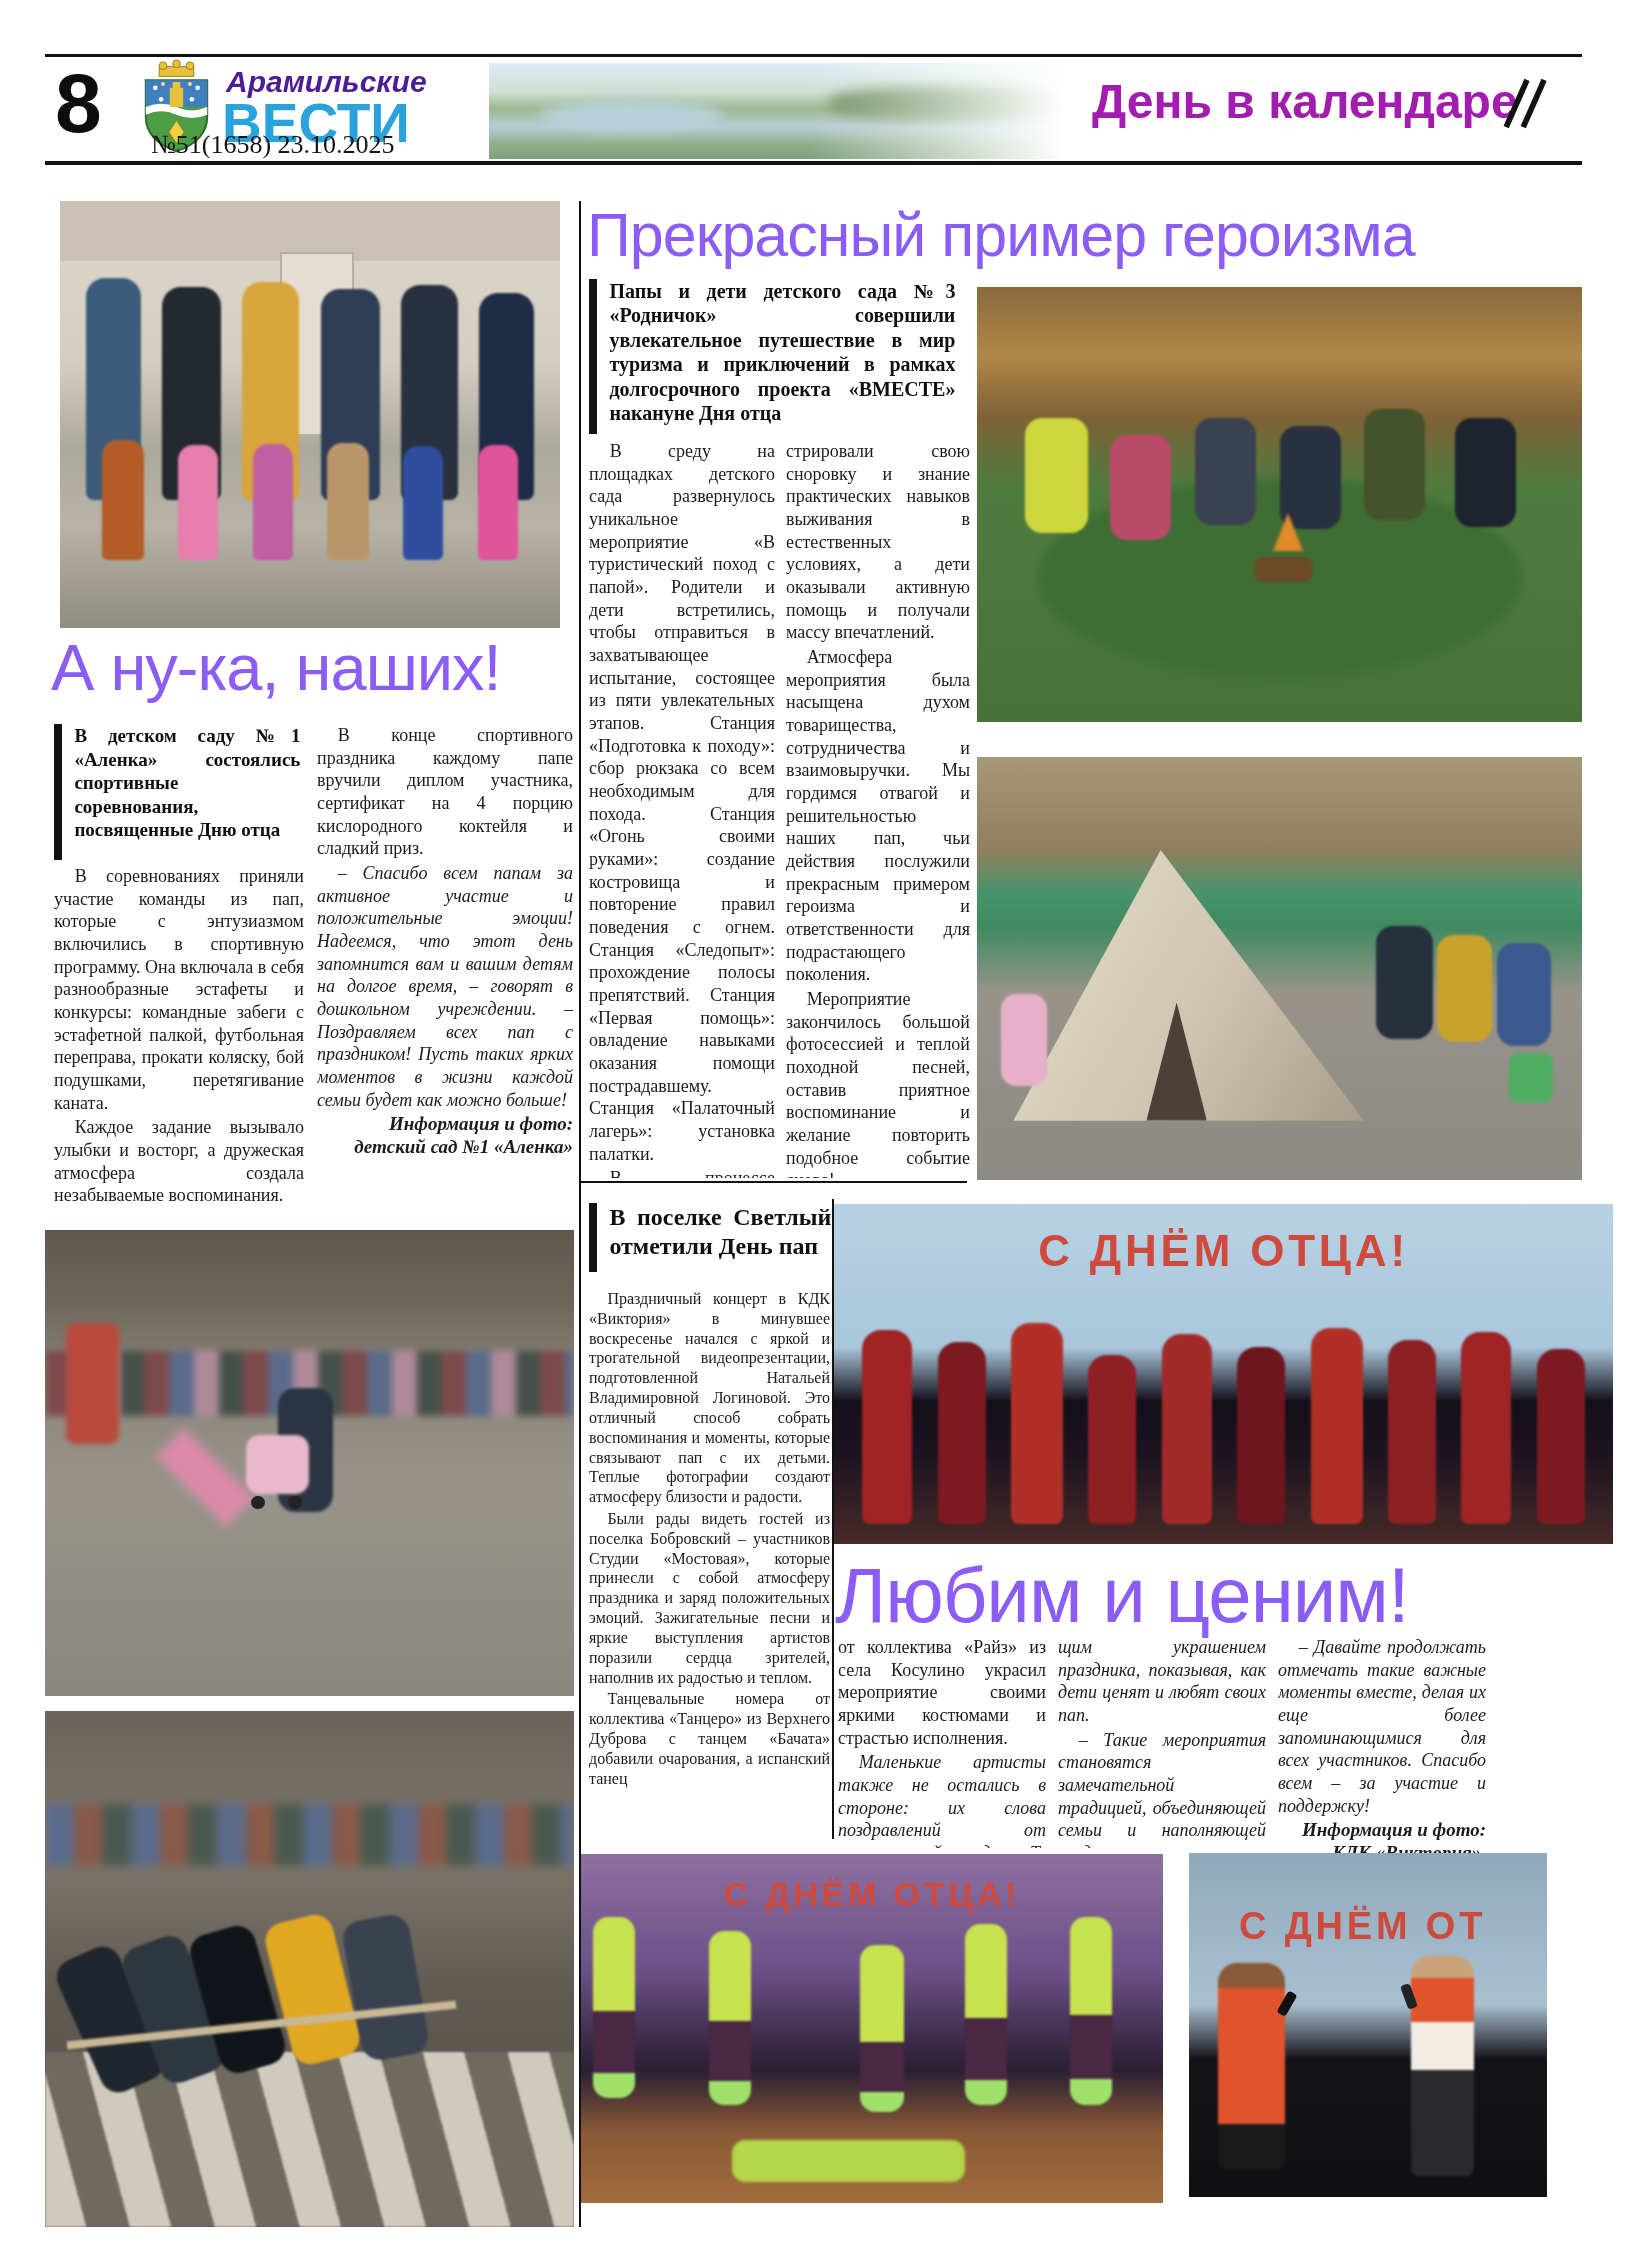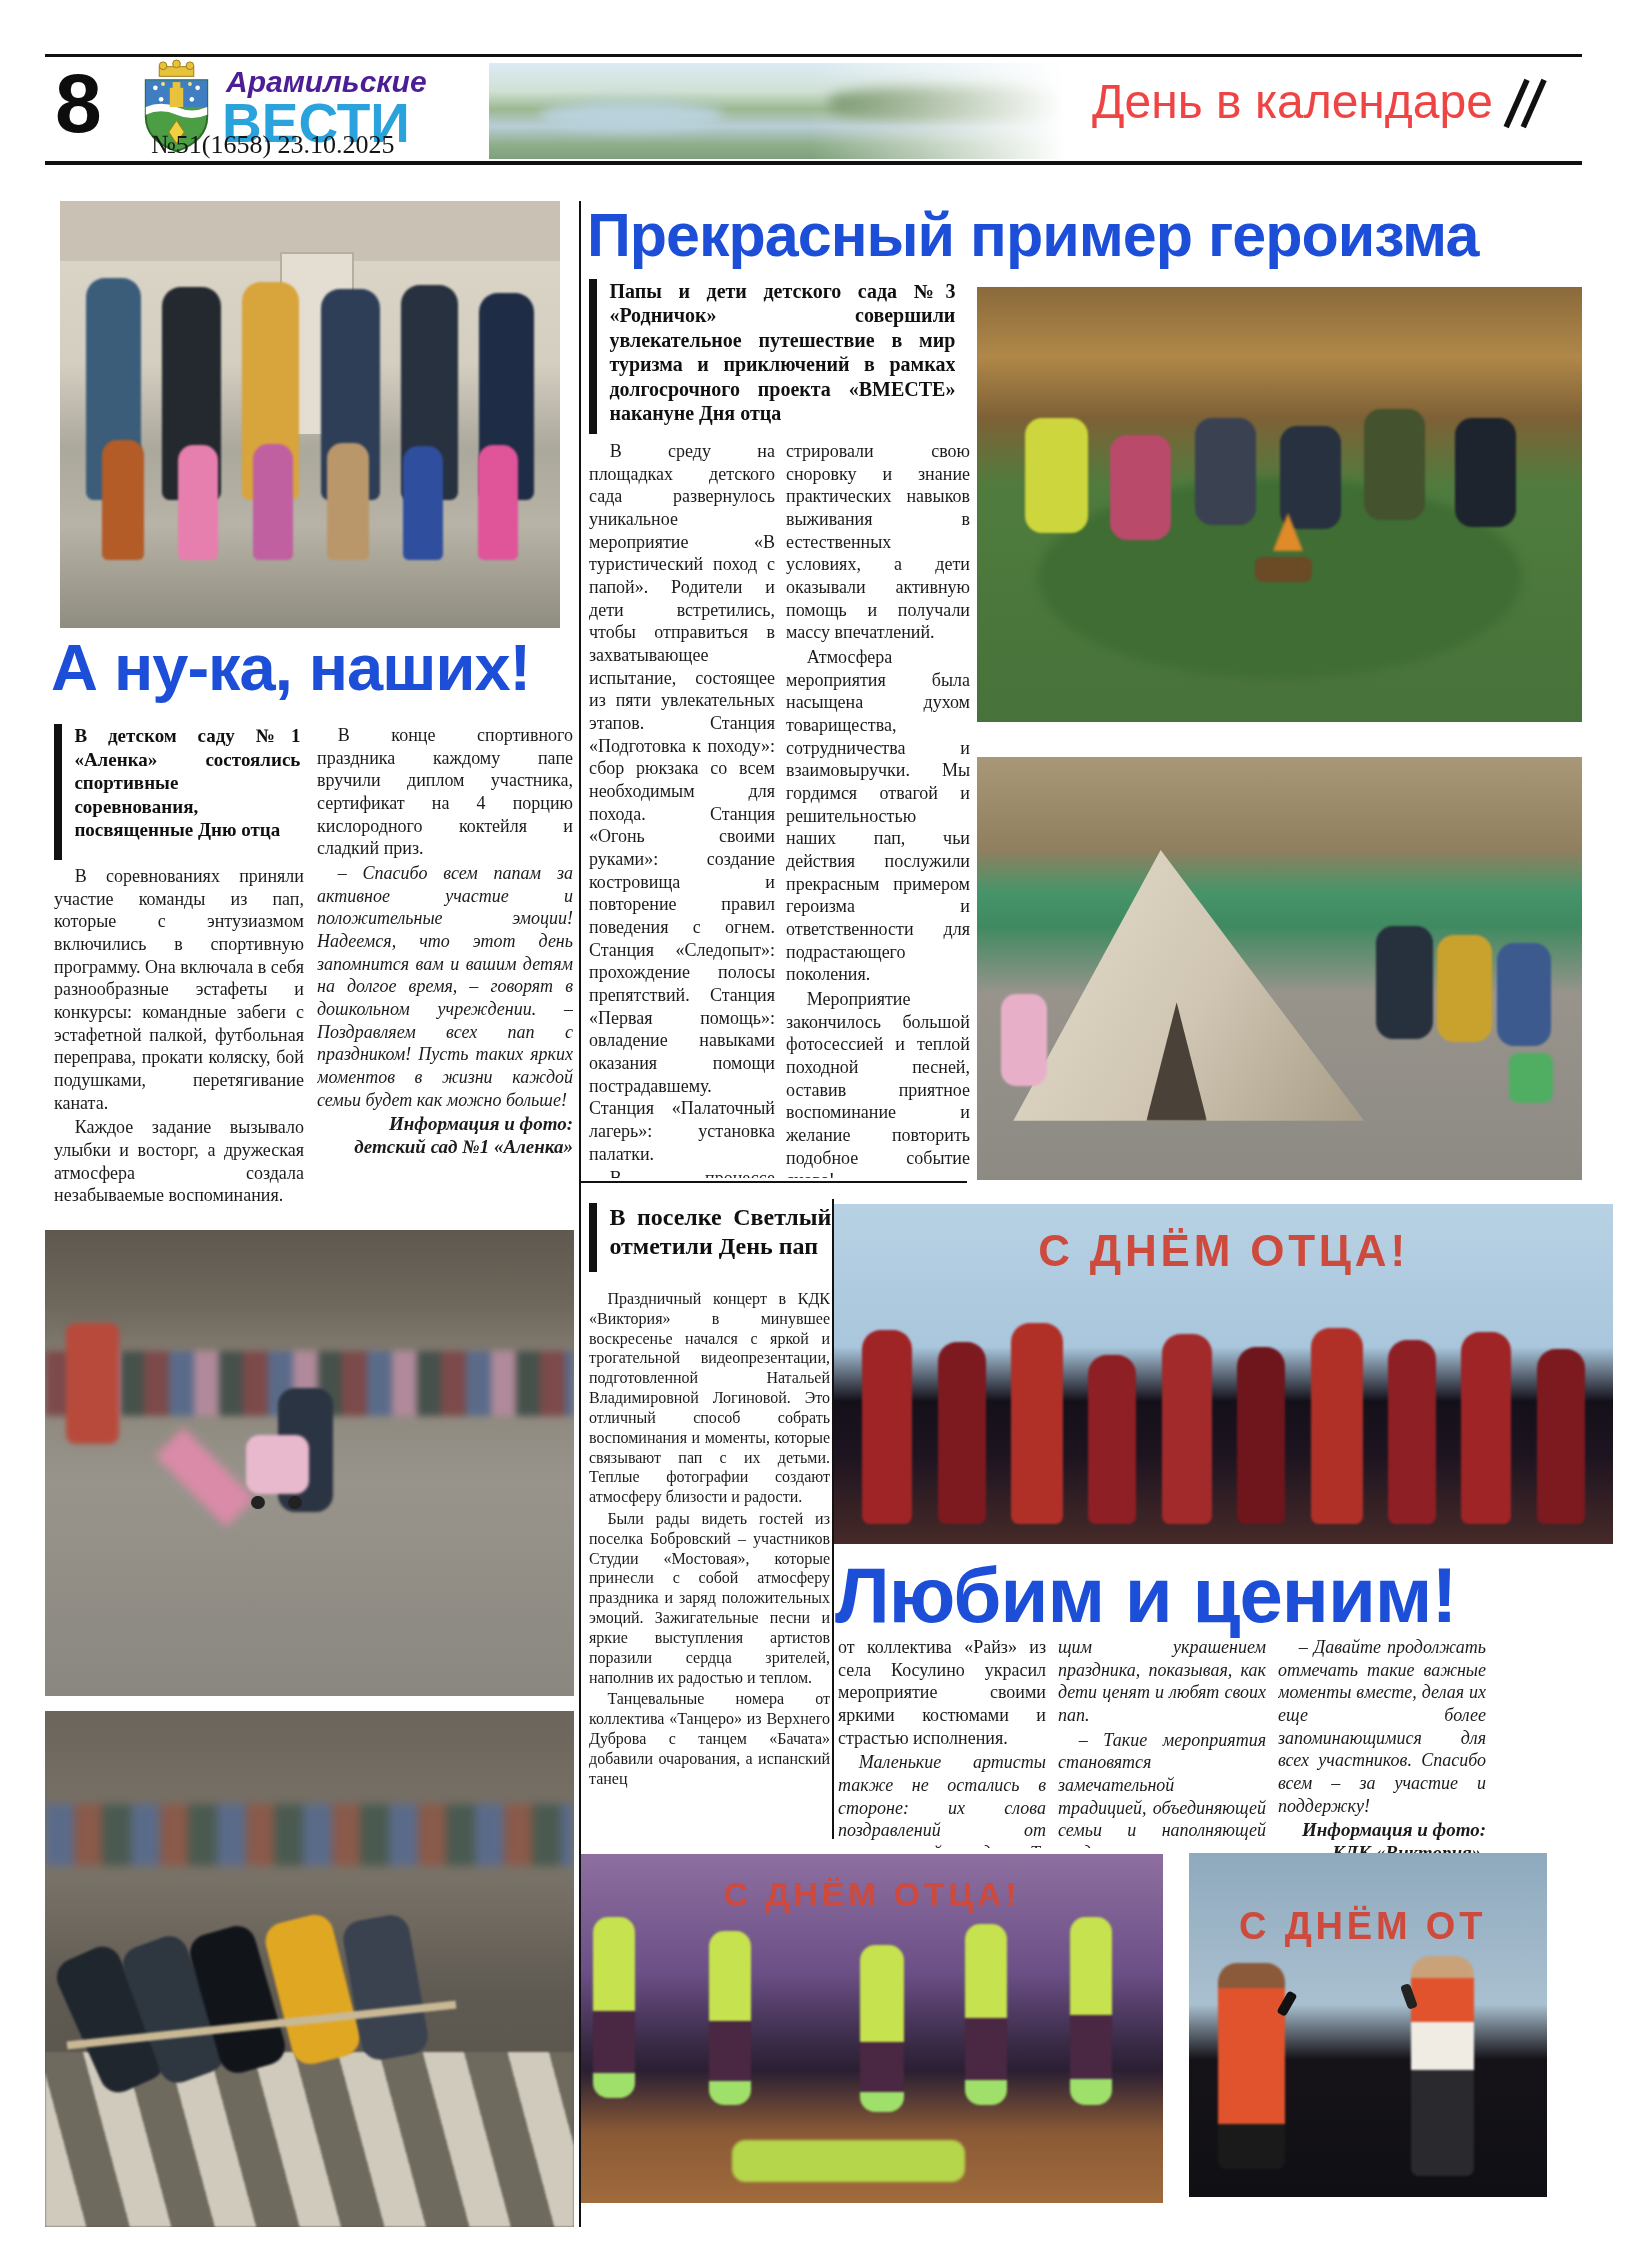--- a/index.html
+++ b/index.html
@@ -1,21 +1,21 @@
 <!DOCTYPE html>
 <html lang="ru"><head>
 <meta charset="utf-8">
 <style>
   html,body{margin:0;padding:0;background:#e9e9e9}
   .page{position:relative;width:1626px;height:2259px;margin:0 auto;background:#ffffff;overflow:hidden;
         font-family:"Liberation Serif",serif;color:#1b1b1b}
   .rule{position:absolute;background:#111}
-  .h1{position:absolute;font-family:"Liberation Sans",sans-serif;font-weight:bold;color:#1d4ed8;
+  .h1{position:absolute;font-family:"Liberation Sans",sans-serif;font-weight:normal;color:#8b5cf6;
       letter-spacing:-1px;white-space:nowrap;line-height:1}
-  .rubric{position:absolute;font-family:"Liberation Sans",sans-serif;font-weight:400;color:#ef4444;
+  .rubric{position:absolute;font-family:"Liberation Sans",sans-serif;font-weight:700;color:#a21caf;
       white-space:nowrap;line-height:1}
   .col{position:absolute;overflow:hidden;font-family:"Liberation Serif",serif;font-size:18px;line-height:1.26;
       color:#1b1b1b;text-align:justify;hyphens:auto}
   .col p{margin:0 0 1.9px 0;text-indent:1.15em}
   .col p.noind{text-indent:0}
   .col p.it{font-style:italic}
   .col p.sig{font-weight:bold;font-style:italic;text-align:right;text-indent:0;font-size:19px;line-height:1.18}
   .lead{position:absolute;font-family:"Liberation Serif",serif;font-weight:bold;color:#101010;text-align:justify;
       border-left:8.6px solid #111;padding-left:12.4px;overflow:hidden;hyphens:auto}
   .photo{position:absolute;overflow:hidden}

